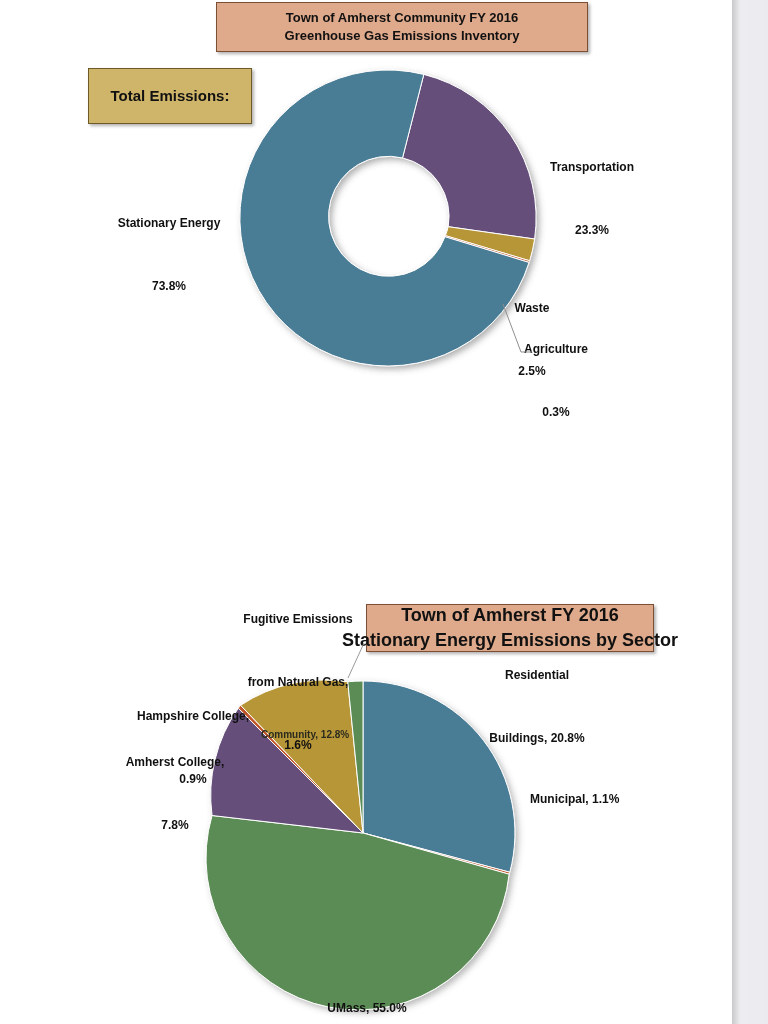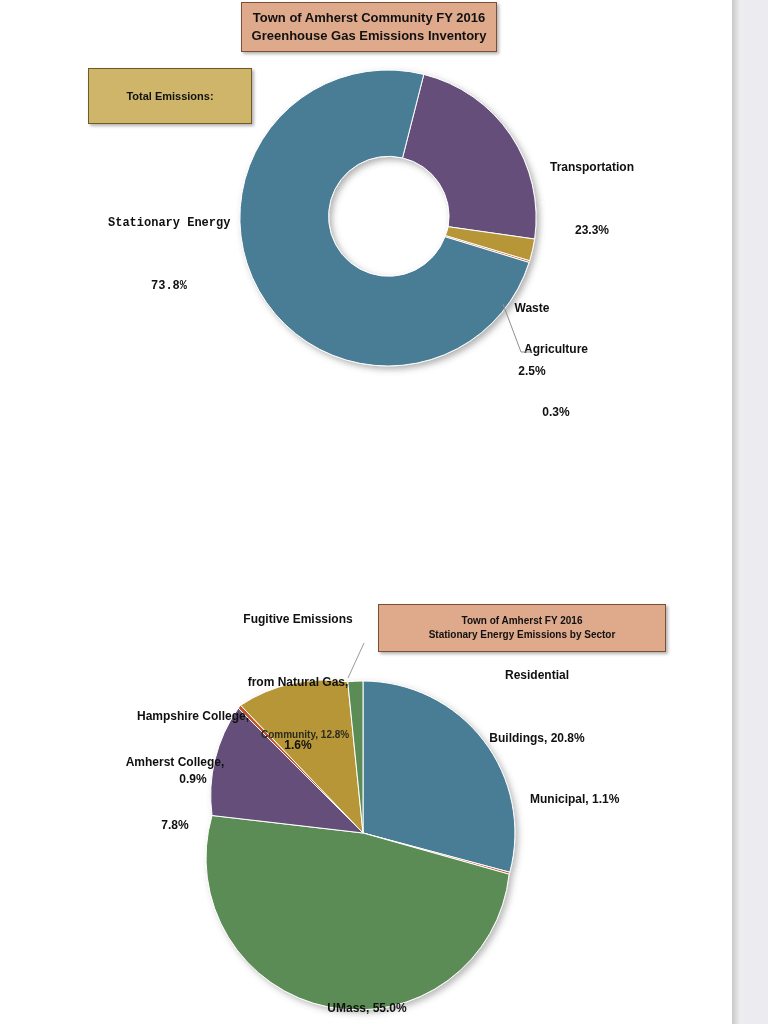--- a/index.html
+++ b/index.html
@@ -58,21 +58,21 @@
     box-sizing: border-box;
     background: #cfb56a;
     border: 1px solid #6d5a26;
     box-shadow: 2px 2px 3px rgba(0,0,0,0.30);
     display: flex;
     flex-direction: column;
     justify-content: center;
     align-items: center;
     color: #111111;
   }
-  .statbox .sb-label { font-size: 11px; font-weight: bold; line-height: 1.5; }
+  .statbox .sb-label { font-size: 15px; font-weight: bold; line-height: 1.5; }
   .statbox .sb-value { font-size: 17px; font-weight: bold; line-height: 1.45; }
   .statbox .sb-value sub { font-size: 11px; }
 
   
   .chartwrap { position: absolute; }
   .chartwrap svg { display: block; overflow: visible; }
 
   
   .lbl {
     position: absolute;
@@ -93,21 +93,21 @@
     font-size: 10px;
     white-space: nowrap;
   }
   .leader { position: absolute; stroke: #9a9a9a; stroke-width: 1; fill: none; }
 </style>
 </head>
 <body>
 
 <div id="page">
 
-  <div class="titlebox" style="left:241px; top:2px; width:256px; height:50px; font-size:13px;">
+  <div class="titlebox" style="left:216px; top:2px; width:372px; height:50px; font-size:13px;">
     <span class="line">Town of Amherst Community FY 2016</span>
     <span class="line">Greenhouse Gas Emissions Inventory</span>
   </div>
 
   <div class="statbox" style="left:88px; top:68px; width:164px; height:56px;">
     <span class="sb-label">Total Emissions:</span>
   </div>
 
   <div class="chartwrap" style="left:232px; top:56px; width:324px; height:324px;">
     <svg width="324" height="324" viewBox="0 0 324 324">
@@ -122,21 +122,21 @@
 
         <path fill="#b79638" stroke="#ffffff" stroke-width="1" d="M 302.62 183.04 A 148 148 0 0 1 297.66 204.77 L 213.34 179.62 A 60 60 0 0 0 216.19 170.69 Z"></path>
 
         <path fill="#c0562a" stroke="#ffffff" stroke-width="1" d="M 297.66 204.77 A 148 148 0 0 1 297.04 206.47 L 212.96 180.72 A 60 60 0 0 0 213.34 179.62 Z"></path>
 
         <path fill="#4a7b95" stroke="#ffffff" stroke-width="1" d="M 297.04 206.47 A 148 148 0 1 1 191.80 18.41 L 170.53 101.93 A 60 60 0 1 0 212.96 180.72 Z"></path>
       </g>
     </svg>
   </div>
 
-  <div class="lbl center" style="left:108px; top:215px; width:122px;font-family:Liberation Mono, monospace;">
+  <div class="lbl center" style="left:108px; top:215px; width:122px;">
     <span>Stationary Energy</span>
     <span class="l2">73.8%</span>
   </div>
 
   <div class="lbl center" style="left:540px; top:159px; width:104px;">
     <span>Transportation</span>
     <span class="l2">23.3%</span>
   </div>
 
   <div class="lbl center" style="left:504px; top:300px; width:56px;">
@@ -147,21 +147,21 @@
   <div class="lbl center" style="left:515px; top:341px; width:82px;">
     <span>Agriculture</span>
     <span class="l2">0.3%</span>
   </div>
 
   <svg class="leader" style="left:480px; top:290px;" width="120" height="80">
     <path d="M 23 14 L 41 62" stroke="#8f8f8f" stroke-width="1" fill="none"></path>
     <path d="M 41 62 L 52 62" stroke="#8f8f8f" stroke-width="1" fill="none"></path>
   </svg>
 
-  <div class="titlebox" style="left:378px; top:604px; width:288px; height:48px; font-size:10px;">
+  <div class="titlebox" style="left:366px; top:604px; width:288px; height:48px; font-size:18px;">
     <span class="line">Town of Amherst FY 2016</span>
     <span class="line">Stationary Energy Emissions by Sector</span>
   </div>
 
   <div class="chartwrap" style="left:208px; top:656px; width:320px; height:330px;">
     <svg width="320" height="330" viewBox="0 0 320 330">
       <defs>
         <filter id="pieShadow2" x="-25%" y="-25%" width="160%" height="160%">
           <feDropShadow dx="3" dy="3" stdDeviation="3" flood-color="#555" flood-opacity="0.40"></feDropShadow>
         </filter>

